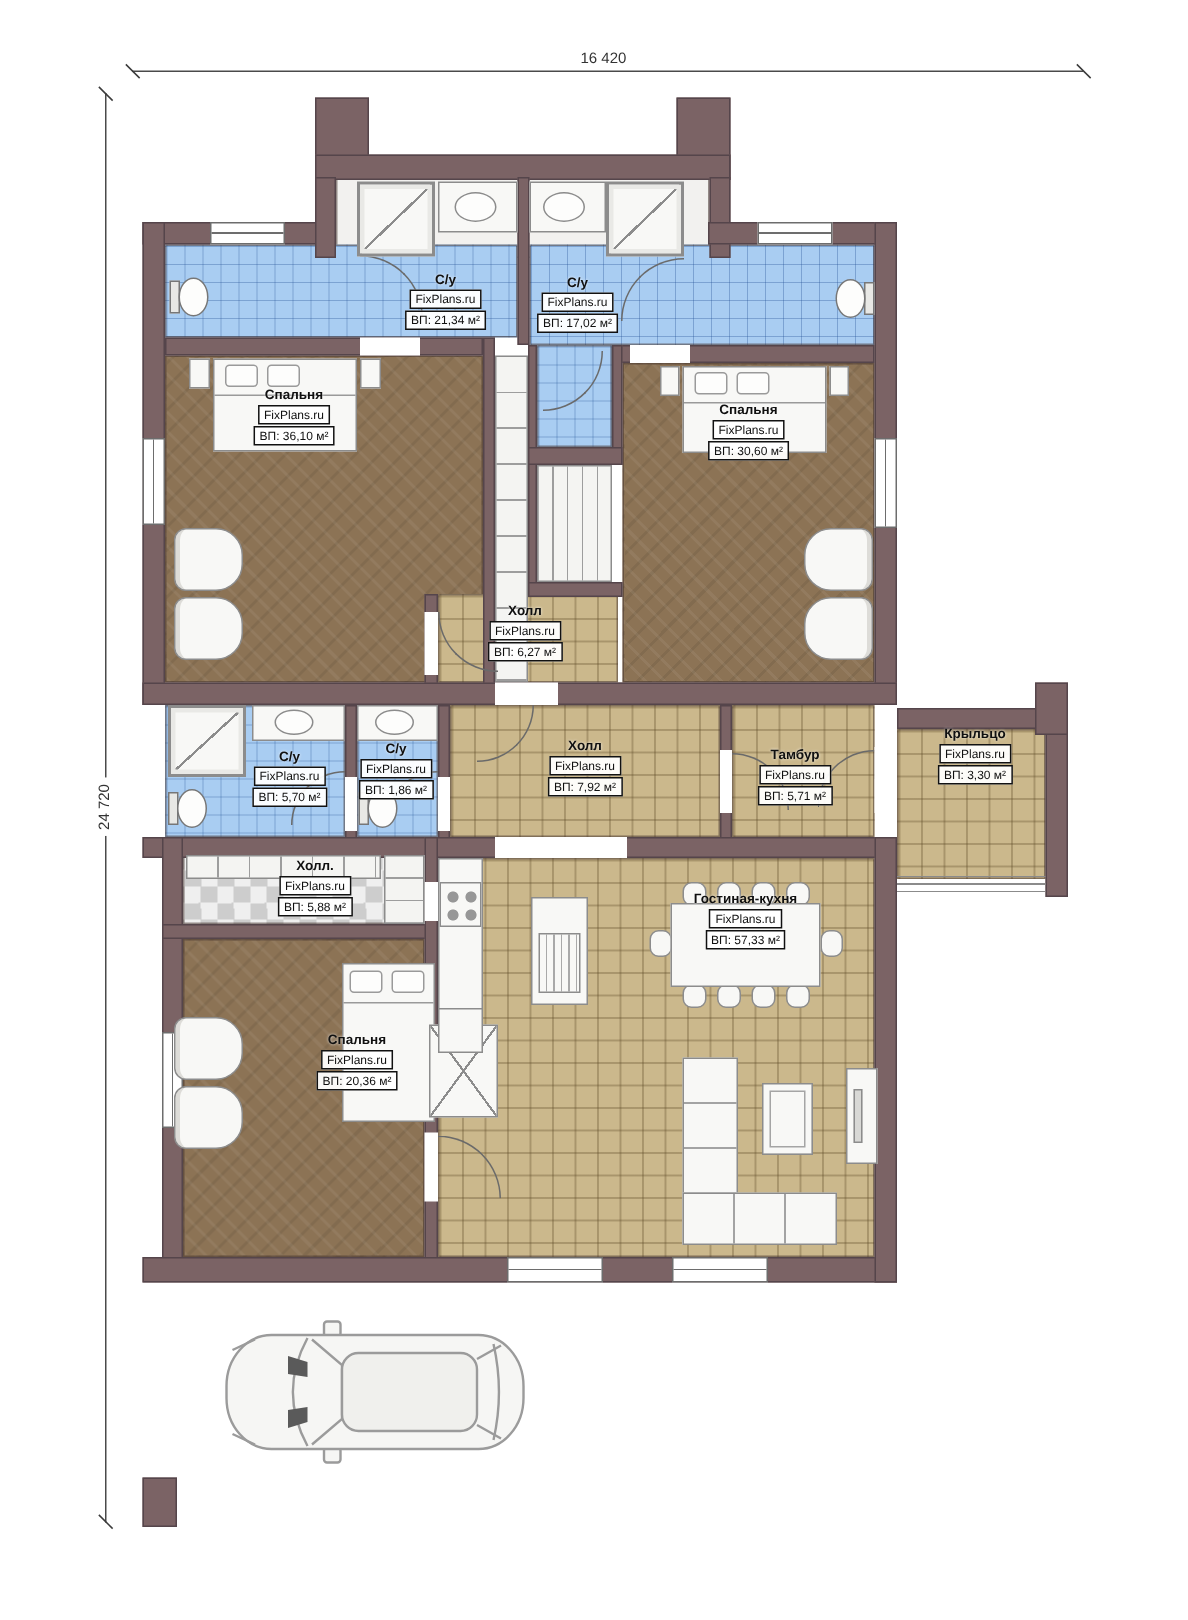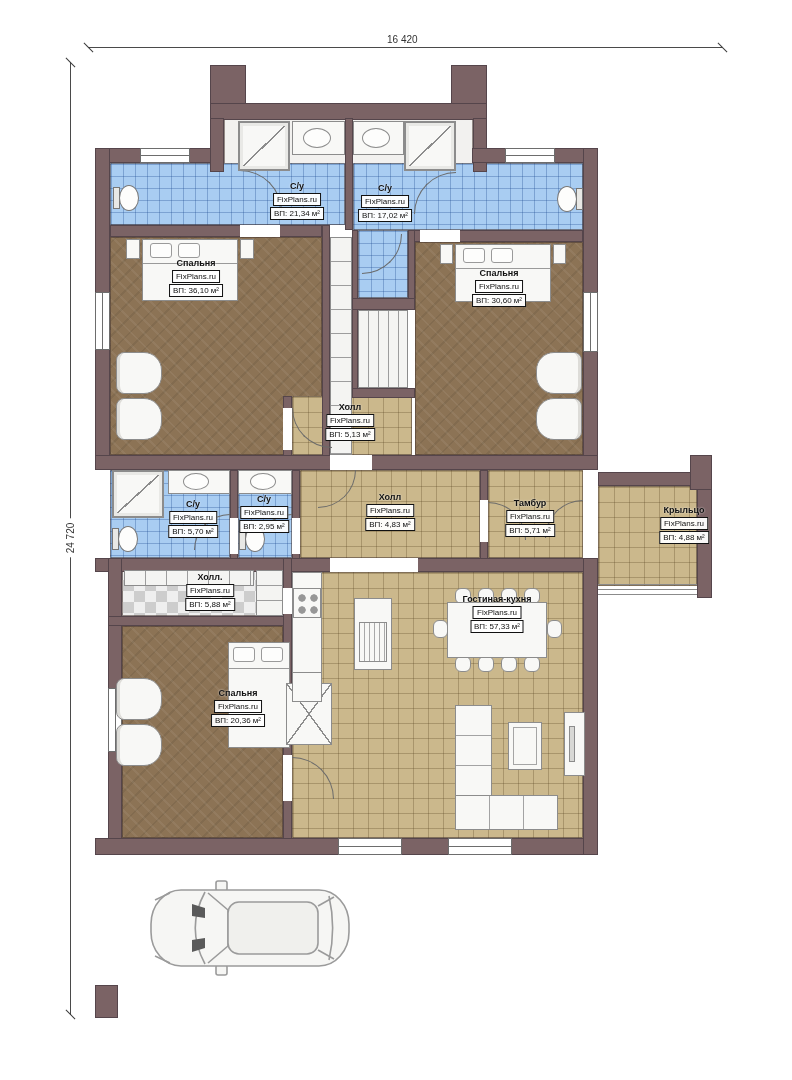--- a/index.html
+++ b/index.html
@@ -281,46 +281,46 @@
     <div class="bx">ВП: 36,10 м²</div>
   </div>
   <div class="rlabel" style="left:499px; top:268px;">
     <div class="rn">Спальня</div>
     <div class="bx">FixPlans.ru</div>
     <div class="bx">ВП: 30,60 м²</div>
   </div>
   <div class="rlabel" style="left:350px; top:402px;">
     <div class="rn">Холл</div>
     <div class="bx">FixPlans.ru</div>
-    <div class="bx">ВП: 5,13 м²</div>
+    <div class="bx">ВП: 6,27 м²</div>
   </div>
   <div class="rlabel" style="left:193px; top:499px;">
     <div class="rn">С/у</div>
     <div class="bx">FixPlans.ru</div>
     <div class="bx">ВП: 5,70 м²</div>
   </div>
   <div class="rlabel" style="left:264px; top:494px;">
     <div class="rn">С/у</div>
     <div class="bx">FixPlans.ru</div>
-    <div class="bx">ВП: 2,95 м²</div>
+    <div class="bx">ВП: 1,86 м²</div>
   </div>
   <div class="rlabel" style="left:390px; top:492px;">
     <div class="rn">Холл</div>
     <div class="bx">FixPlans.ru</div>
-    <div class="bx">ВП: 4,83 м²</div>
+    <div class="bx">ВП: 7,92 м²</div>
   </div>
   <div class="rlabel" style="left:530px; top:498px;">
     <div class="rn">Тамбур</div>
     <div class="bx">FixPlans.ru</div>
     <div class="bx">ВП: 5,71 м²</div>
   </div>
-  <div class="rlabel" style="left:650px; top:505px;margin-left:34px;">
+  <div class="rlabel" style="left:650px; top:484px;">
     <div class="rn">Крыльцо</div>
     <div class="bx">FixPlans.ru</div>
-    <div class="bx">ВП: 4,88 м²</div>
+    <div class="bx">ВП: 3,30 м²</div>
   </div>
   <div class="rlabel" style="left:210px; top:572px;">
     <div class="rn">Холл.</div>
     <div class="bx">FixPlans.ru</div>
     <div class="bx">ВП: 5,88 м²</div>
   </div>
   <div class="rlabel" style="left:497px; top:594px;">
     <div class="rn">Гостиная-кухня</div>
     <div class="bx">FixPlans.ru</div>
     <div class="bx">ВП: 57,33 м²</div>

